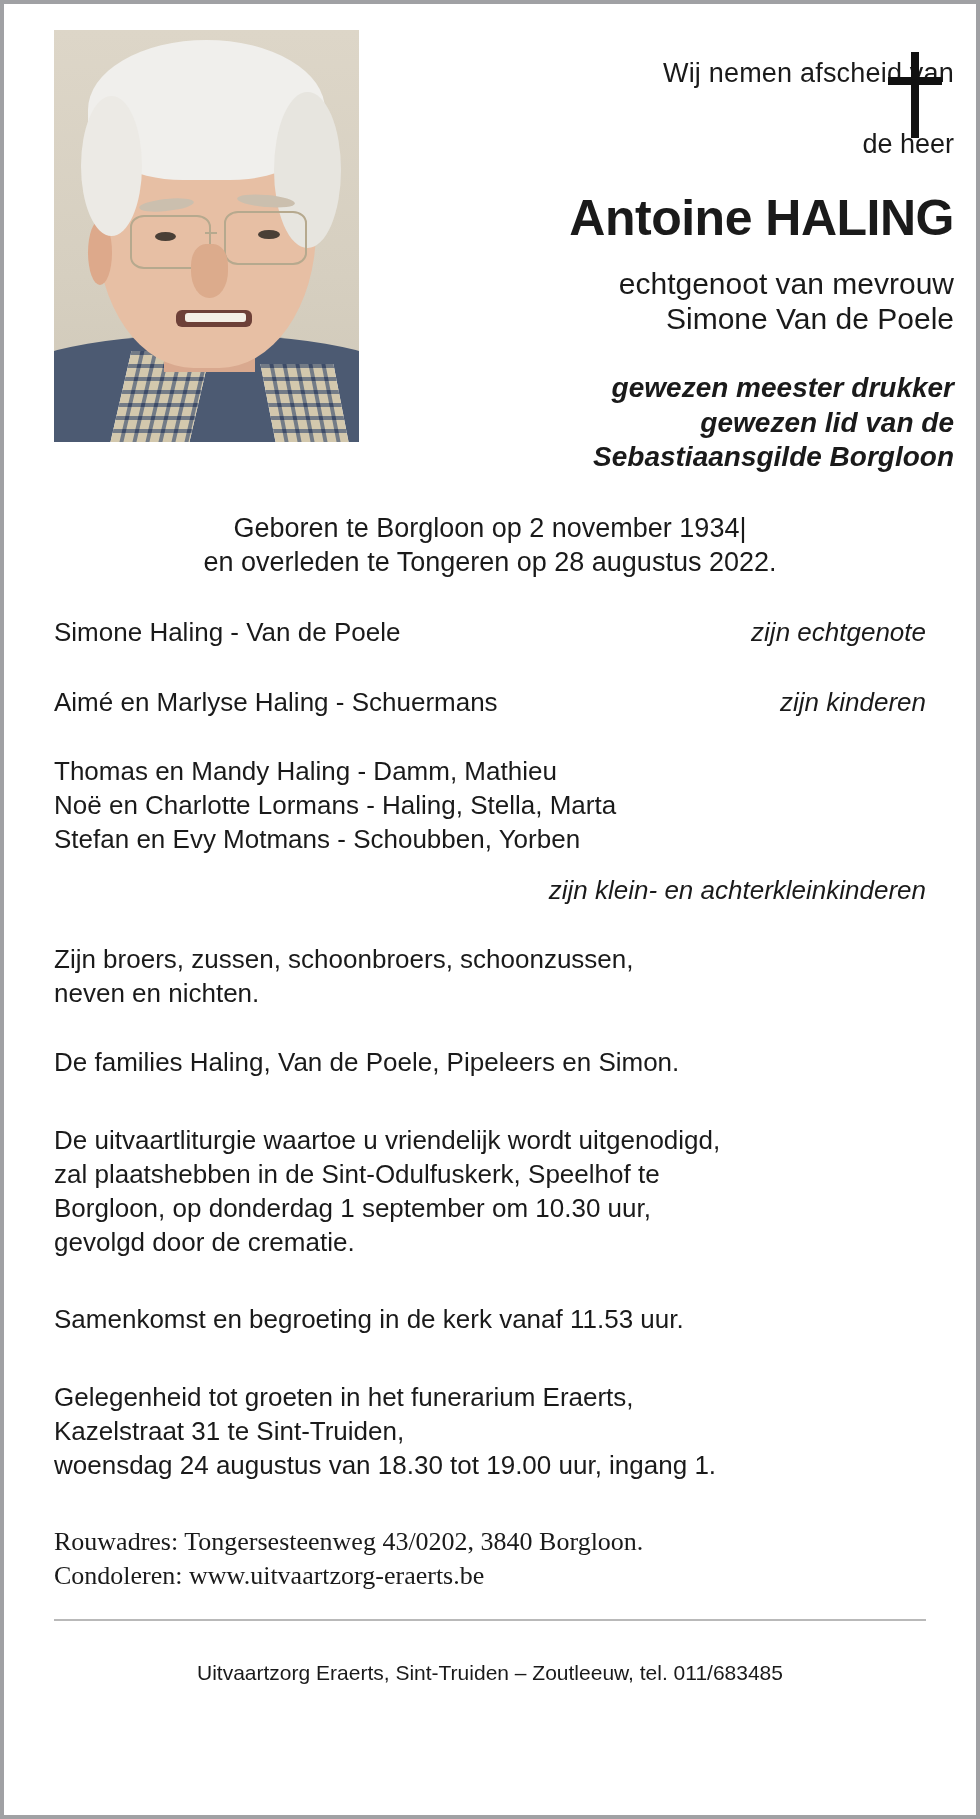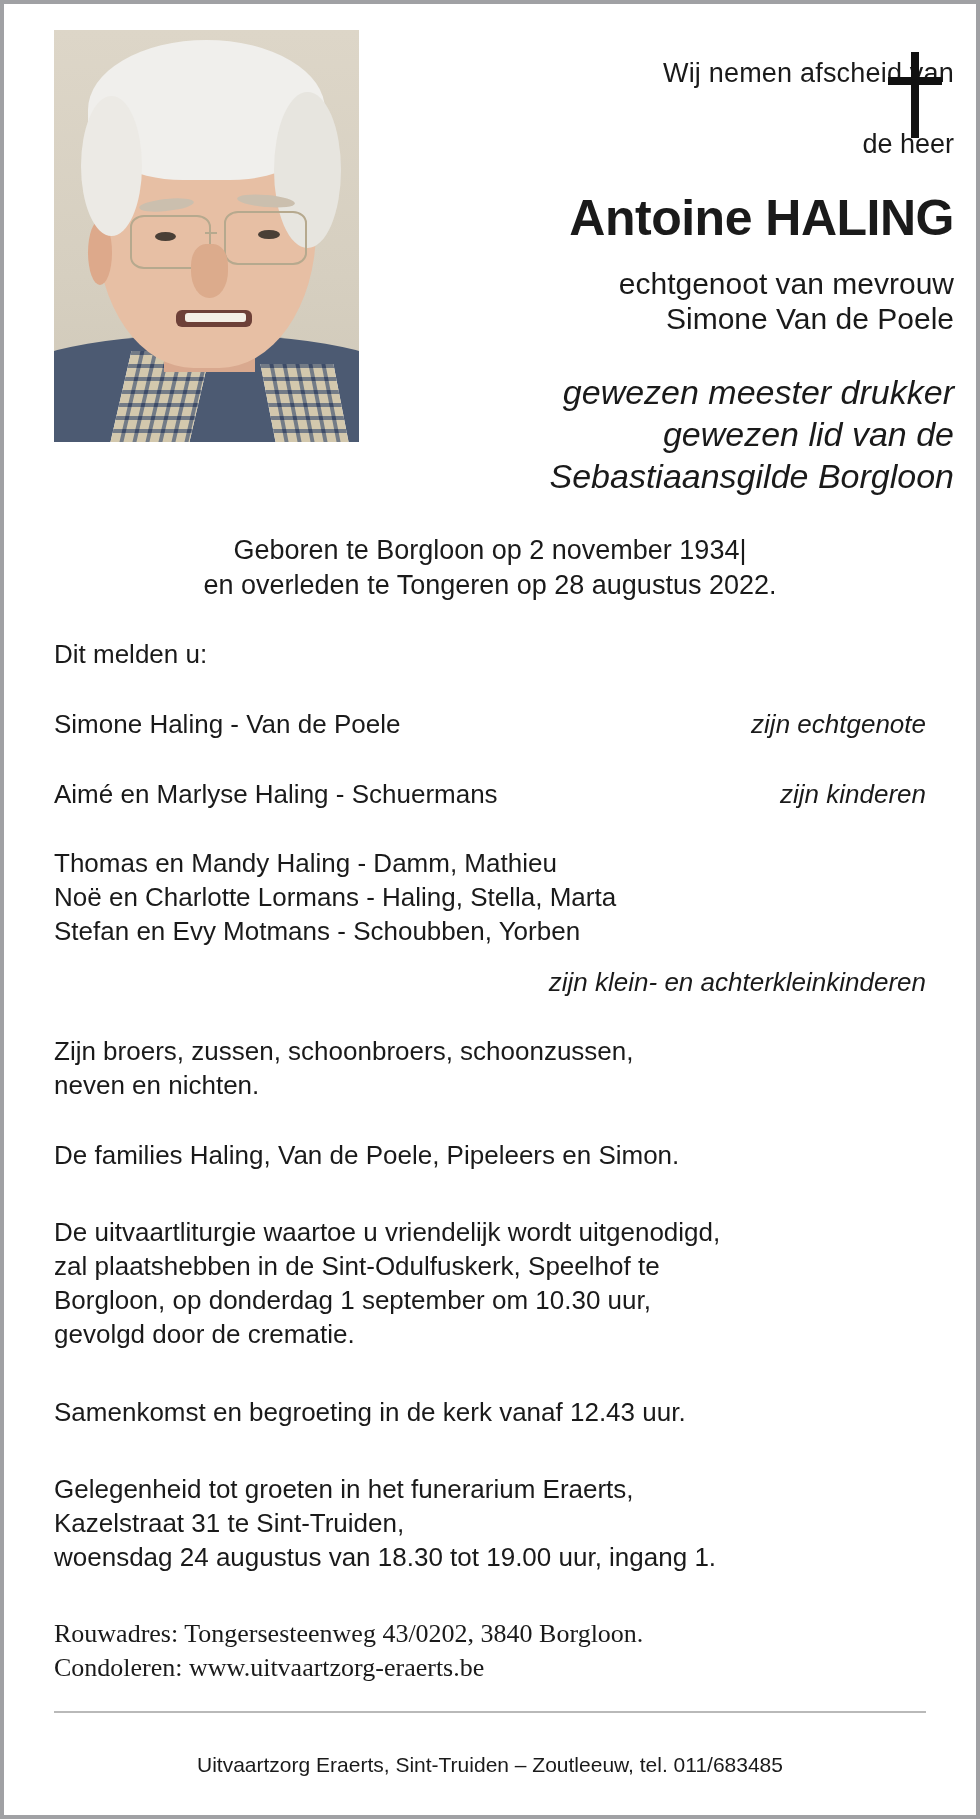--- a/index.html
+++ b/index.html
@@ -137,23 +137,23 @@
     margin: 32px 0 0 0;
     line-height: 1.04;
   }
   .spouse {
     font-size: 30px;
     font-weight: 400;
     line-height: 1.18;
     margin: 22px 0 0 0;
   }
   .roles {
-    font-size: 34px;
+    font-size: 28px;
     font-style: italic;
-    font-weight: 400;
+    font-weight: 700;
     line-height: 1.24;
     margin: 34px 0 0 0;
   }
 
   
   .dates {
     text-align: center;
     font-size: 27px;
     line-height: 1.28;
     margin: 36px 0 0 0;
@@ -264,21 +264,20 @@
       </div>
     </div>
 
     <div class="dates">
       <div>Geboren te Borgloon op 2 november 1934|</div>
       <div>en overleden te Tongeren op 28 augustus 2022.</div>
     </div>
 
     <div class="body">
 
-      <div class="blk">Dit melden u:</div>
 
       <div class="blk row">
         <span>Simone Haling - Van de Poele</span>
         <span class="rel">zijn echtgenote</span>
       </div>
 
       <div class="blk row">
         <span>Aimé en Marlyse Haling - Schuermans</span>
         <span class="rel">zijn kinderen</span>
       </div>
@@ -297,21 +296,21 @@
 
       <div class="blk">De families Haling, Van de Poele, Pipeleers en Simon.</div>
 
       <div class="center-blk">
         <div>De uitvaartliturgie waartoe u vriendelijk wordt uitgenodigd,</div>
         <div>zal plaatshebben in de Sint-Odulfuskerk, Speelhof te</div>
         <div>Borgloon, op donderdag 1 september om 10.30 uur,</div>
         <div>gevolgd door de crematie.</div>
       </div>
 
-      <div class="center-blk">Samenkomst en begroeting in de kerk vanaf 12.43 uur.</div>
+      <div class="center-blk">Samenkomst en begroeting in de kerk vanaf 11.53 uur.</div>
 
       <div class="center-blk">
         <div>Gelegenheid tot groeten in het funerarium Eraerts,</div>
         <div>Kazelstraat 31 te Sint-Truiden,</div>
         <div>woensdag 24 augustus van 18.30 tot 19.00 uur, ingang 1.</div>
       </div>
 
       <div class="tail">
         <div>Rouwadres: Tongersesteenweg 43/0202, 3840 Borgloon.</div>
         <div>Condoleren: www.uitvaartzorg-eraerts.be</div>

